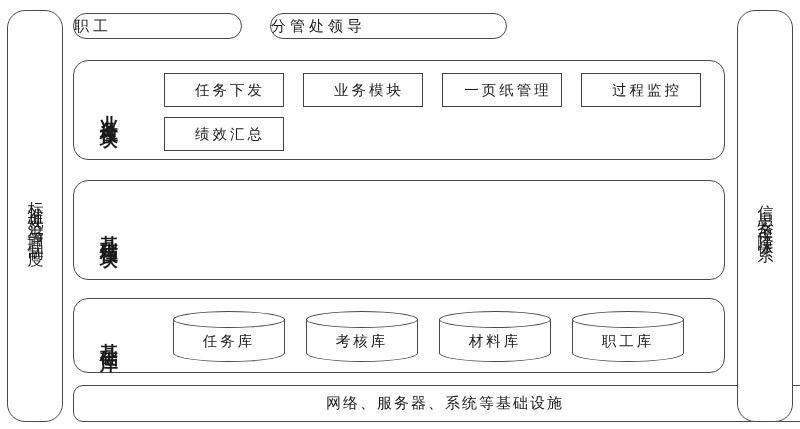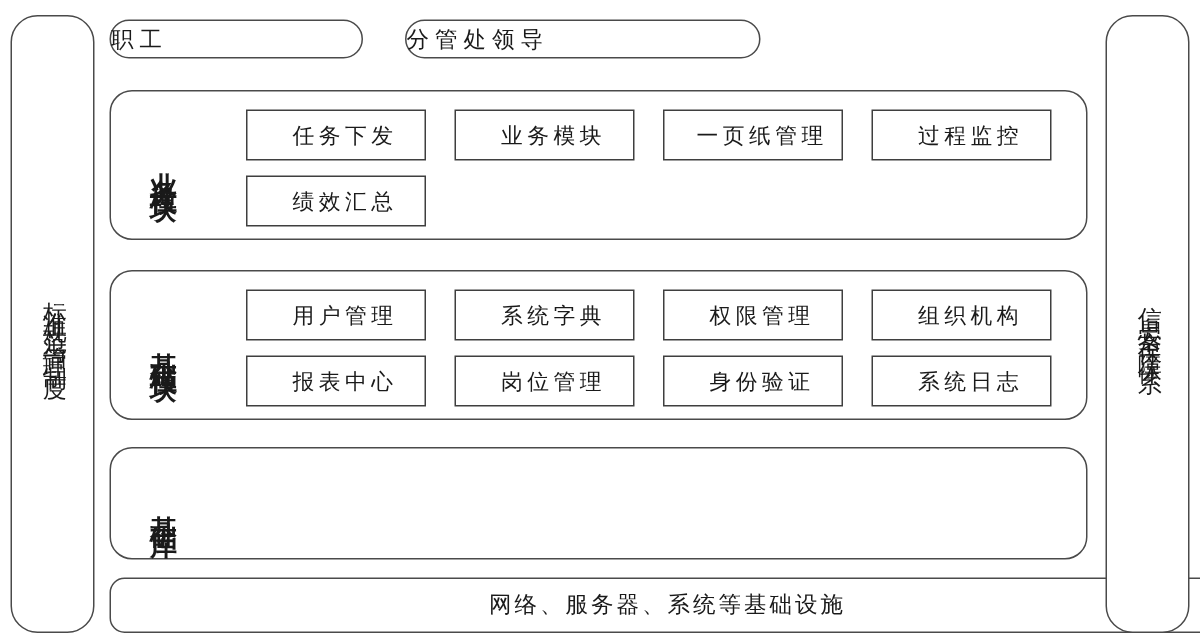--- a/index.html
+++ b/index.html
@@ -118,34 +118,46 @@
       <div class="box">任务下发</div>
       <div class="box">业务模块</div>
       <div class="box">一页纸管理</div>
       <div class="box">过程监控</div>
       <div class="box">绩效汇总</div>
     </div>
   </div>
 
   <div class="panel panel-2">
     <div class="panel-label">基础模块</div>
-    <div class="panel-grid">
-      <div class="box">用户管理</div>
-      <div class="box">系统字典</div>
-      <div class="box">权限管理</div>
-      <div class="box">组织机构</div>
-      <div class="box">报表中心</div>
-      <div class="box">岗位管理</div>
-      <div class="box">身份验证</div>
-      <div class="box">系统日志</div>
-    </div>
   </div>
 
   <div class="panel panel-3">
     <div class="panel-label">基础库</div>
+    <div class="cyl-grid">
+      <div class="cyl">
+        <div class="cyl-body"></div>
+        <div class="cyl-top"></div>
+        <div class="cyl-label">任务库</div>
+      </div>
+      <div class="cyl">
+        <div class="cyl-body"></div>
+        <div class="cyl-top"></div>
+        <div class="cyl-label">考核库</div>
+      </div>
+      <div class="cyl">
+        <div class="cyl-body"></div>
+        <div class="cyl-top"></div>
+        <div class="cyl-label">材料库</div>
+      </div>
+      <div class="cyl">
+        <div class="cyl-body"></div>
+        <div class="cyl-top"></div>
+        <div class="cyl-label">职工库</div>
+      </div>
+    </div>
   </div>
 
   <div class="infra-bar">
     <span>网络、服务器、系统等基础设施</span>
   </div>
 
   <div class="pillar right">
     <div class="vtext">信息安全保障体系</div>
   </div>
 

